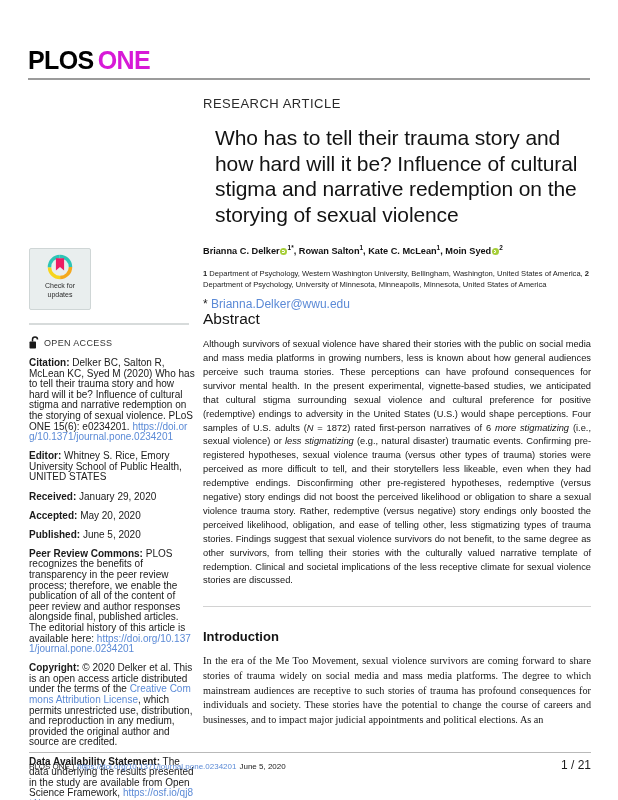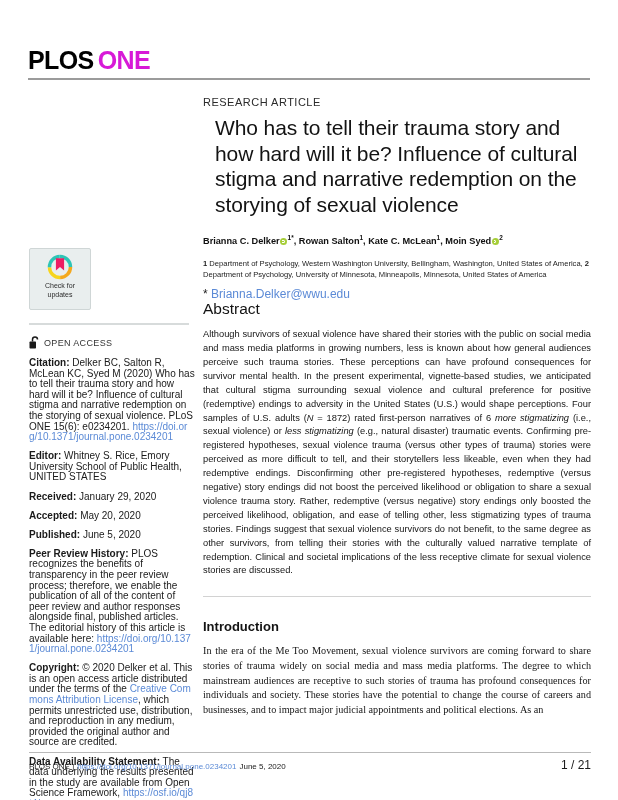--- a/index.html
+++ b/index.html
@@ -103,24 +103,24 @@
   }
   .side-block b { font-weight: bold; }
   .side-block .lnk, .lnk {
     color: #5b8ad6;
     text-decoration: none;
     word-break: break-all;
   }
 
   
   .kicker {
-    font-size: 11px;
+    font-size: 13px;
     letter-spacing: 0.5px;
     color: #2b2b2b;
-    margin-bottom: 7px;
+    margin-bottom: 14px;
   }
   h1.title {
     font-size: 21px;
     line-height: 25.5px;
     font-weight: normal;
     color: #131313;
     margin: 0 0 14px 12px;
     letter-spacing: -0.1px;
   }
   .authors {
@@ -269,21 +269,21 @@
 
   <div class="side-block">
     <b>Accepted:</b><span> May 20, 2020</span>
   </div>
 
   <div class="side-block">
     <b>Published:</b><span> June 5, 2020</span>
   </div>
 
   <div class="side-block">
-    <b>Peer Review History:</b><span> PLOS recognizes the benefits of transparency in the peer review process; therefore, we enable the publication of all of the content of peer review and author responses alongside final, published articles. The editorial history of this article is available here: </span><a class="lnk" href="#">https://doi.org/10.1371/journal.pone.0234201</a>
+    <b>Peer Review Commons:</b><span> PLOS recognizes the benefits of transparency in the peer review process; therefore, we enable the publication of all of the content of peer review and author responses alongside final, published articles. The editorial history of this article is available here: </span><a class="lnk" href="#">https://doi.org/10.1371/journal.pone.0234201</a>
   </div>
 
   <div class="side-block">
     <b>Copyright:</b><span> © 2020 Delker et al. This is an open access article distributed under the terms of the </span><a class="lnk" href="#">Creative Commons Attribution License</a><span>, which permits unrestricted use, distribution, and reproduction in any medium, provided the original author and source are credited.</span>
   </div>
 
   <div class="side-block">
     <b>Data Availability Statement:</b><span> The data underlying the results presented in the study are available from Open Science Framework, </span><a class="lnk" href="#">https://osf.io/qj8t4/</a>
   </div>
 

